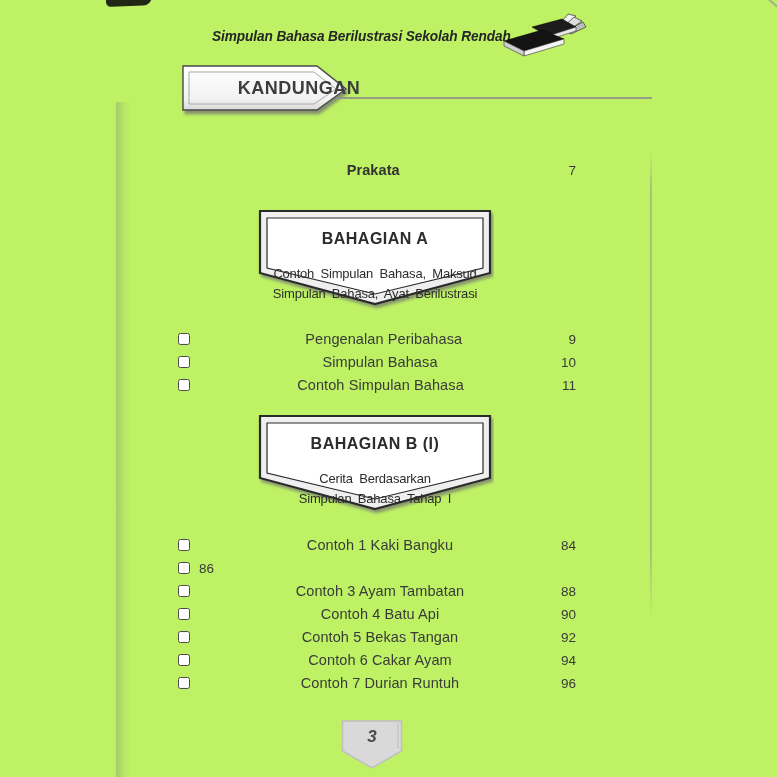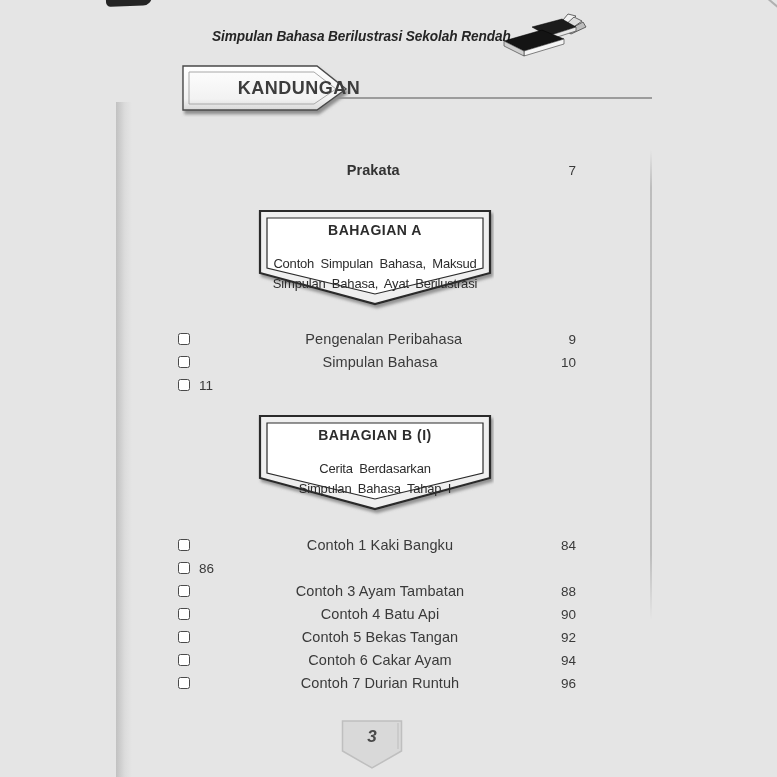--- a/index.html
+++ b/index.html
@@ -1,17 +1,17 @@
 <!DOCTYPE html>
 <html><head>
 <meta charset="utf-8">
 <style>
   html,body{margin:0;padding:0;}
   body{width:777px;height:777px;background:#ffffff;font-family:"Liberation Sans",sans-serif;position:relative;overflow:hidden;}
-  .page{position:absolute;inset:0;background:#e5e5e5;}
+  .page{position:absolute;inset:0;background:#bef264;}
 
   
   .smudge-tl{position:absolute;left:106px;top:-3px;width:46px;height:9px;background:#0a0a0a;border-radius:0 0 10px 5px;transform:rotate(-2deg);opacity:.88;}
   .corner-tr{position:absolute;left:765px;top:2px;width:16px;height:2px;background:#9a9a9a;transform:rotate(40deg);opacity:.7;}
   .left-shadow{position:absolute;left:116px;top:102px;width:16px;height:675px;background:linear-gradient(to right,rgba(110,110,110,.30),rgba(110,110,110,.08) 55%,rgba(110,110,110,0));}
   .right-edge{position:absolute;left:650px;top:150px;width:2px;height:470px;background:linear-gradient(to bottom,rgba(140,140,140,0),rgba(140,140,140,.45) 8%,rgba(140,140,140,.45) 86%,rgba(140,140,140,0));}
 
   
   .hdr-title{position:absolute;left:212px;top:27px;font-size:15.5px;font-weight:bold;font-style:italic;color:#252525;white-space:nowrap;transform:scaleX(.88);transform-origin:left center;letter-spacing:-.1px;}
   .books{position:absolute;left:498px;top:12px;width:92px;height:48px;}
@@ -26,21 +26,21 @@
   .row{position:absolute;left:178px;width:398px;height:20px;display:flex;align-items:center;}
   .bullet{width:10px;height:10px;border:1.6px solid #4a4a4a;border-radius:2.5px;margin-right:9px;flex:none;background:#fff;}
   .row-label{flex:1;font-size:14.5px;color:#3a3a3a;letter-spacing:.1px;text-align:center;}
   .row-page{font-size:13.5px;color:#3a3a3a;}
   .prakata-label{font-weight:bold;color:#333;}
 
   
   .plaque{position:absolute;left:256px;width:238px;height:106px;}
   .plaque svg{position:absolute;inset:0;}
   .plaque-text{position:absolute;left:10px;right:10px;top:13px;text-align:center;}
-  .plaque-title{font-size:14px;font-weight:bold;color:#2c2c2c;letter-spacing:.5px;}
+  .plaque-title{font-size:16px;font-weight:bold;color:#2c2c2c;letter-spacing:.5px;margin-top:8px;}
   .plaque-sub{font-size:13px;font-weight:normal;color:#2c2c2c;line-height:20px;margin-top:16px;word-spacing:3px;letter-spacing:-.2px;}
 
   
   .badge{position:absolute;left:341px;top:720px;width:62px;height:50px;}
   .badge svg{position:absolute;inset:0;}
   .badge-num{position:absolute;left:0;width:62px;top:7px;text-align:center;font-size:17px;font-weight:bold;font-style:italic;color:#4a4a4a;}
 </style>
 </head>
 <body>
 
@@ -111,20 +111,21 @@
     <span class="row-label">Pengenalan Peribahasa</span>
     <span class="row-page">9</span>
   </div>
   <div class="row" style="top:352px">
     <span class="bullet"></span>
     <span class="row-label">Simpulan Bahasa</span>
     <span class="row-page">10</span>
   </div>
   <div class="row" style="top:375px">
     <span class="bullet"></span>
+    <span class="row-label">Contoh Simpulan Bahasa</span>
     <span class="row-page">11</span>
   </div>
 
   <section class="plaque" style="top:414px">
     <svg viewBox="0 0 238 106" aria-hidden="true">
       <polygon points="4,2 234,2 234,64 119,95 4,64" fill="#efefef" stroke="#2b2b2b" stroke-width="2.2" filter="url(#psh)"></polygon>
       <polygon points="11,9 227,9 227,59 119,85 11,59" fill="#ffffff" stroke="#2b2b2b" stroke-width="1.2"></polygon>
     </svg>
     <div class="plaque-text">
       <div class="plaque-title">BAHAGIAN B (I)</div>

